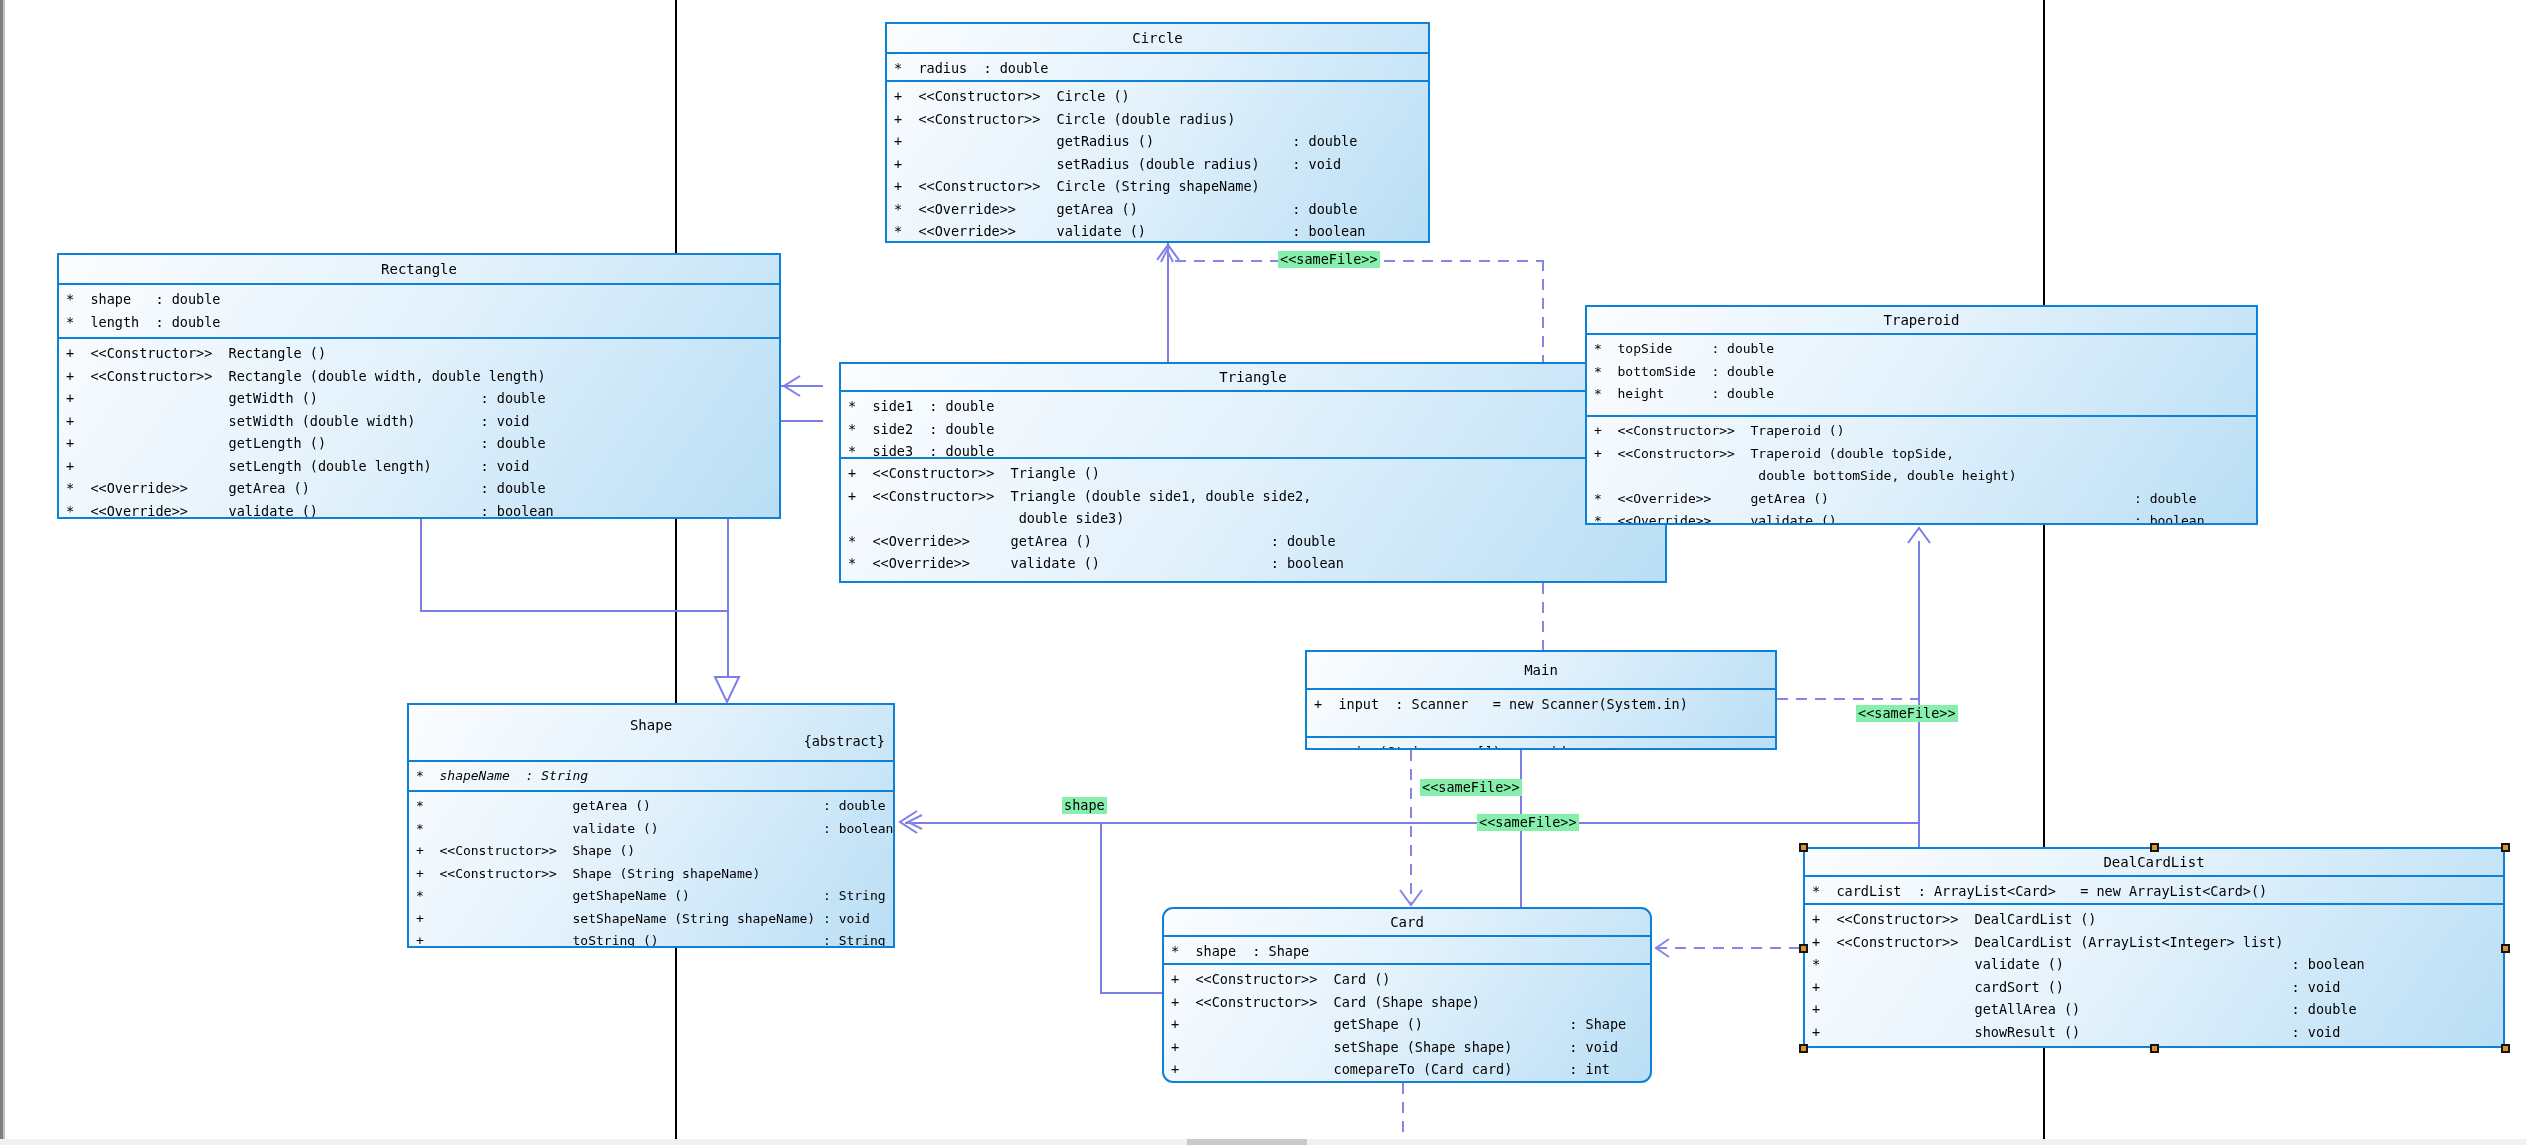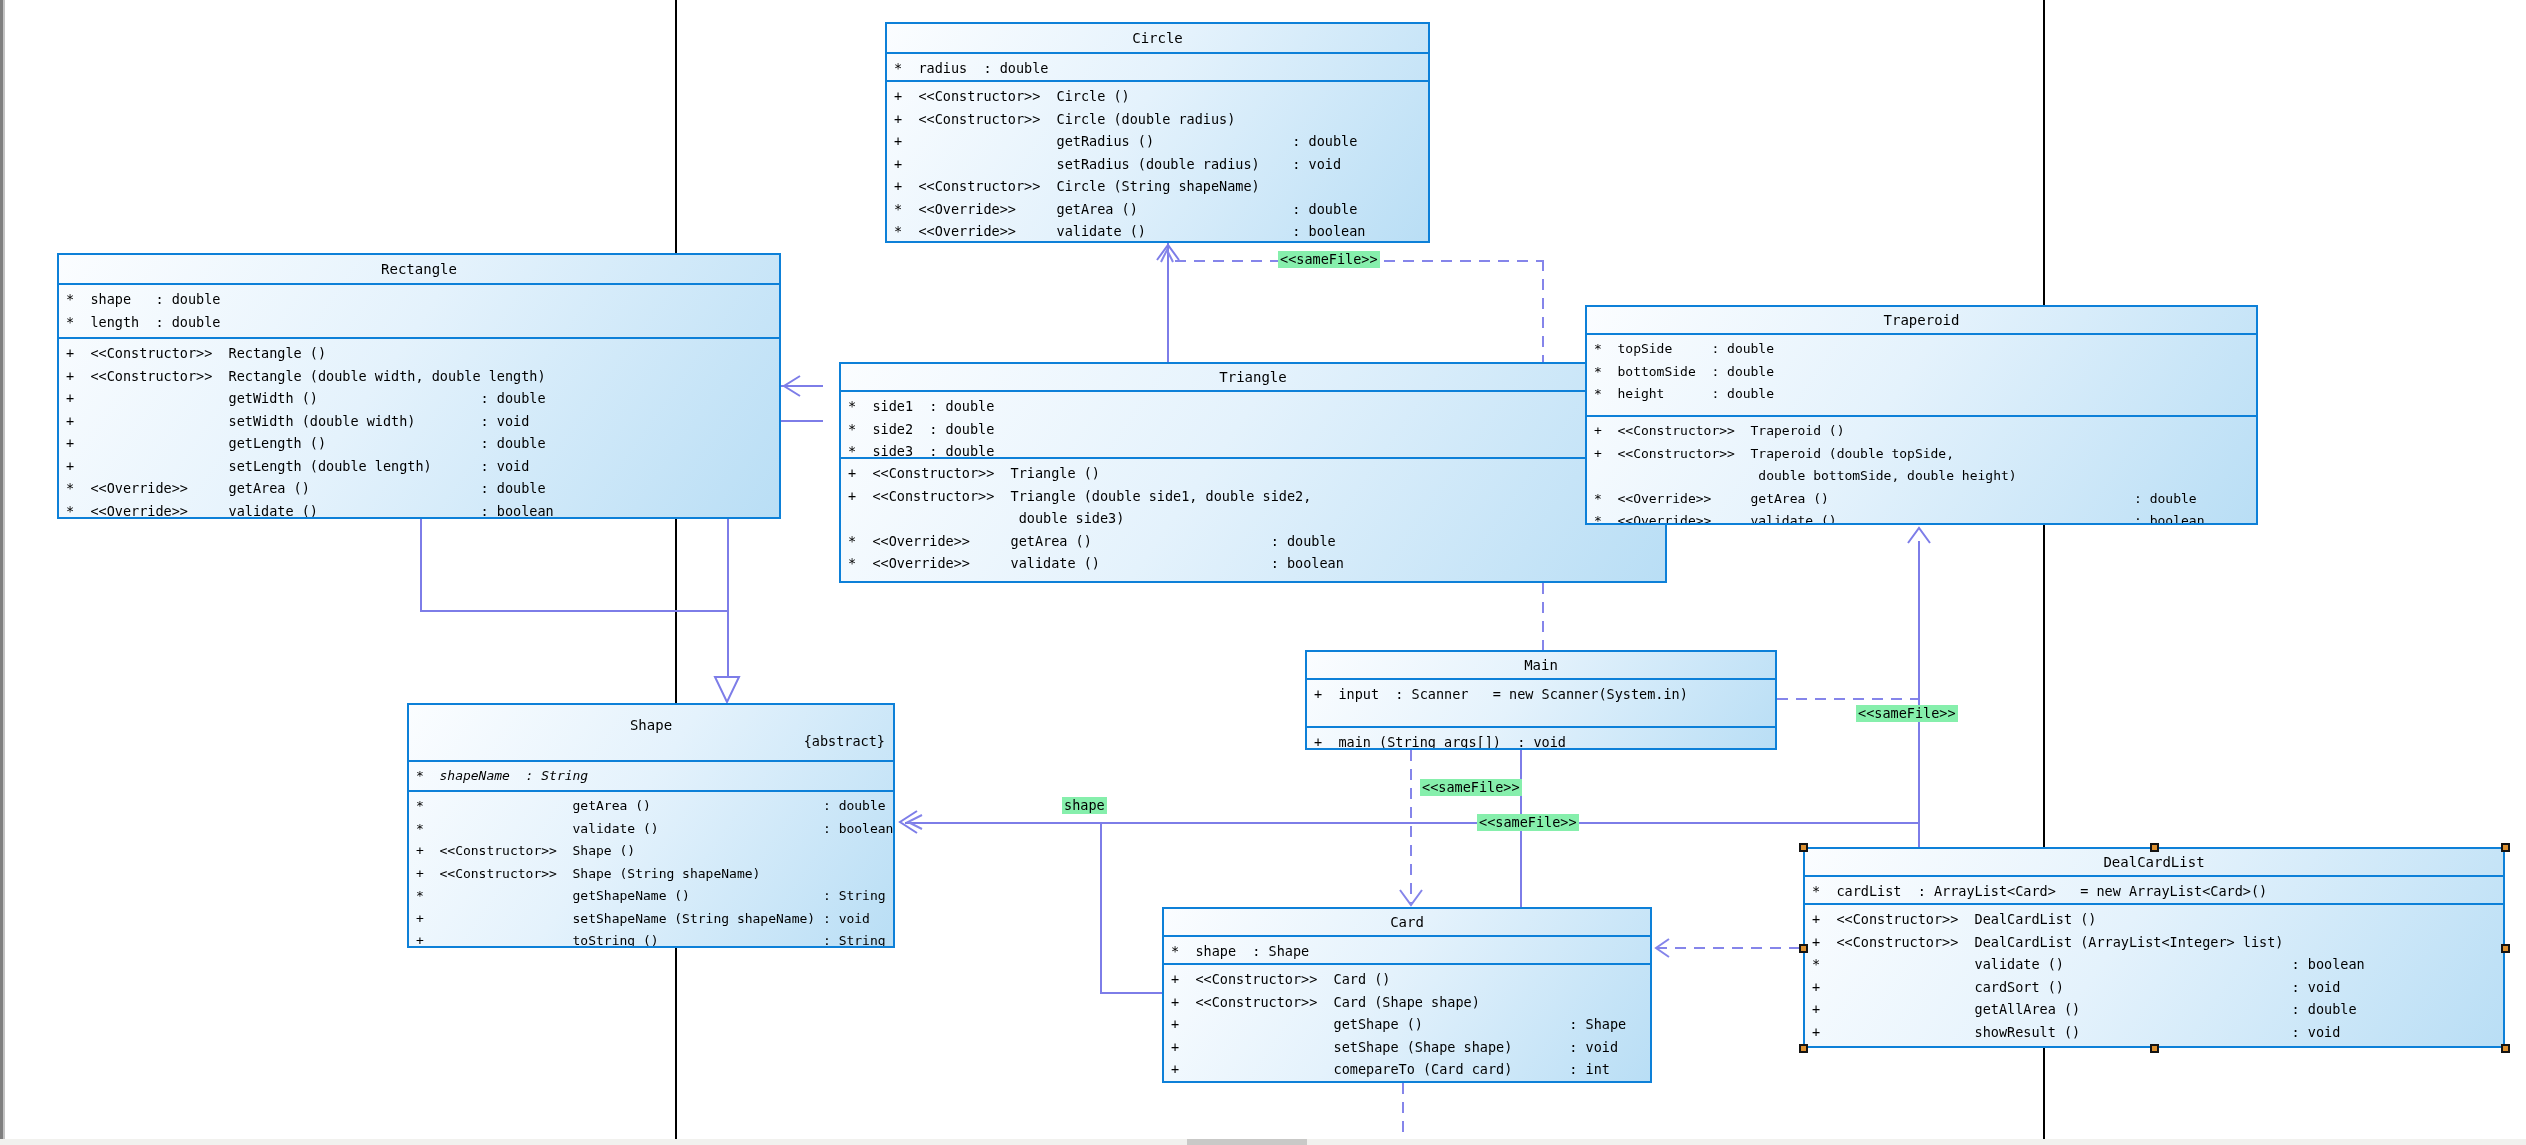--- a/index.html
+++ b/index.html
@@ -194,33 +194,33 @@
           <pre>*                   getArea ()                      : double</pre>
           <pre>*                   validate ()                     : boolean</pre>
           <pre>+  &lt;&lt;Constructor&gt;&gt;  Shape ()</pre>
           <pre>+  &lt;&lt;Constructor&gt;&gt;  Shape (String shapeName)</pre>
           <pre>*                   getShapeName ()                 : String</pre>
           <pre>+                   setShapeName (String shapeName) : void</pre>
           <pre>+                   toString ()                     : String</pre>
         </div>
       </div>
       <div class="uml" style="left: 1305px; top: 650px; width: 472px; height: 100px; font-size: 13.5px;">
-        <div class="t" style="height: 26px; justify-content: center;">
+        <div class="t" style="height: 36px; justify-content: center;">
           <div class="tcol">
             <div class="tname">Main</div>
           </div>
         </div>
         <div class="sec attrs" style="height: 48px;">
           <pre>+  input  : Scanner   = new Scanner(System.in)</pre>
         </div>
         <div class="sec meths">
           <pre>+  main (String args[])  : void</pre>
         </div>
       </div>
-      <div class="uml" style="left: 1162px; top: 907px; width: 490px; height: 176px; font-size: 13.5px;">
+      <div class="uml" style="left: 1162px; top: 907px; width: 490px; height: 176px; font-size: 13.5px; border-radius: 11px;">
         <div class="t" style="height: 26px;">
           <div class="tcol">
             <div class="tname">Card</div>
           </div>
         </div>
         <div class="sec attrs" style="height: 28px;">
           <pre>*  shape  : Shape</pre>
         </div>
         <div class="sec meths">
           <pre>+  &lt;&lt;Constructor&gt;&gt;  Card ()</pre>

